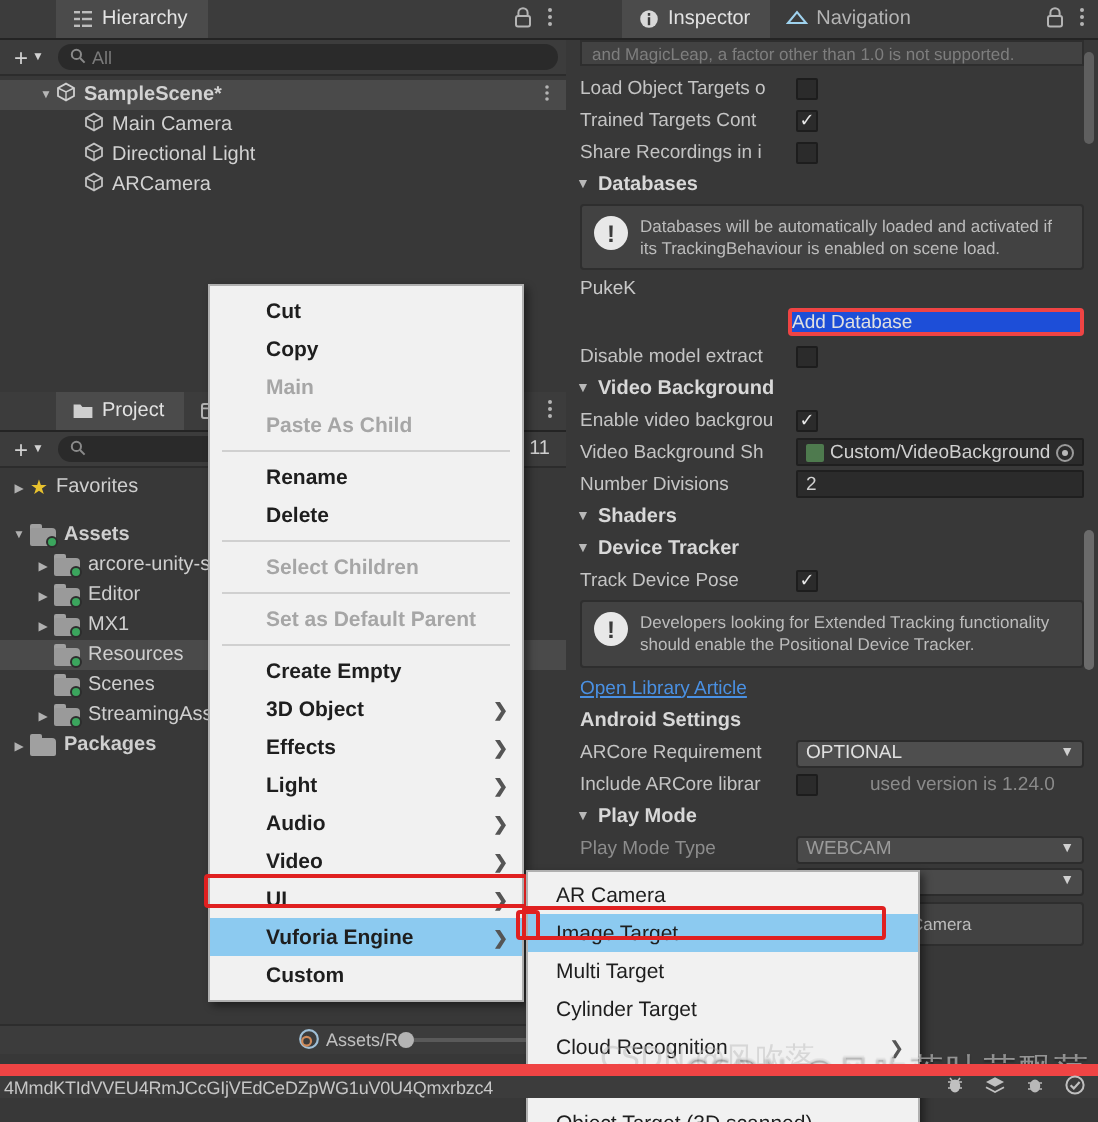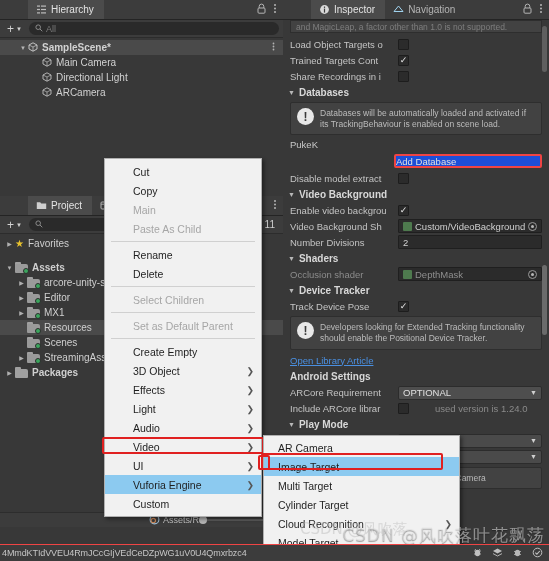--- a/index.html
+++ b/index.html
@@ -152,23 +152,23 @@
   }
   .ctxitem.dis { color:#a6a6a6; }
   .ctxitem.sel { background:#8ccaf0; }
   .ctxitem .sub { position:absolute; right:7px; font-size:9px; color:#555; }
   .ctxsep { height:1px; background:#d0d0d0; margin: 3px 6px; }
 
   .redbox { position:absolute; border: 2px solid #e02020; border-radius:2px; pointer-events:none; }
 
   
   #statusbar {
-    position:absolute; left:0; bottom:0; width:549px; height:17px;
+    position:absolute; left:0; bottom:12px; width:549px; height:17px;
     background:#3c3c3c; display:flex; align-items:center;
-    border-top:1px solid #ef4444;
+    border-top:6px solid #ef4444;
   }
   #statusbar .stext {
     font-size:9px; color:#c6c6c6; white-space:nowrap; overflow:hidden;
     padding-left:2px; font-family:"Liberation Sans", sans-serif; letter-spacing:-0.1px;
   }
   #statusbar .sicons { margin-left:auto; display:flex; gap:9px; padding-right:6px; color:#c0c0c0; font-size:10px; }
 
   .watermark {
     position:absolute; right:4px; bottom:14px; font-size:17px; color:rgba(225,225,225,0.55);
     font-family:"DejaVu Sans", sans-serif; white-space:nowrap; letter-spacing:1px;
@@ -521,28 +521,20 @@
         <span class="lbl">Number Divisions</span>
         <span class="field">
           <span>2</span>
         </span>
       </div>
 
       <div class="foldout">
         <span class="tri">▼</span>
         <span>Shaders</span>
       </div>
-      <div class="irow">
-        <span class="lbl dim">Occlusion shader</span>
-        <span class="field dim">
-          <span class="objchip"></span>
-          <span>DepthMask</span>
-          <span class="radiodot"></span>
-        </span>
-      </div>
 
       <div class="foldout">
         <span class="tri">▼</span>
         <span>Device Tracker</span>
       </div>
       <div class="irow">
         <span class="lbl">Track Device Pose</span>
         <span class="chk">✓</span>
       </div>
       <div class="helpbox">
@@ -589,21 +581,21 @@
       </div>
       <div class="helpbox" style="margin-left:48px;">
         <span class="htxt">that will be used onality, the ARCamera</span>
       </div>
     </div>
 
     <div class="vscroll" style="top:26px;height:46px;"></div>
     <div class="vscroll" style="top:265px;height:70px;background:#6b6b6b;"></div>
   </div>
 
-  <div class="ctxmenu" style="left:104px; top:158px; width:158px;">
+  <div class="ctxmenu" style="left:104px; top:142px; width:158px;font-weight:bold;">
     <div class="ctxitem">
         <span>Cut</span>
       </div>
     <div class="ctxitem">
         <span>Copy</span>
       </div>
     <div class="ctxitem dis">
         <span>Main</span>
       </div>
     <div class="ctxitem dis">

